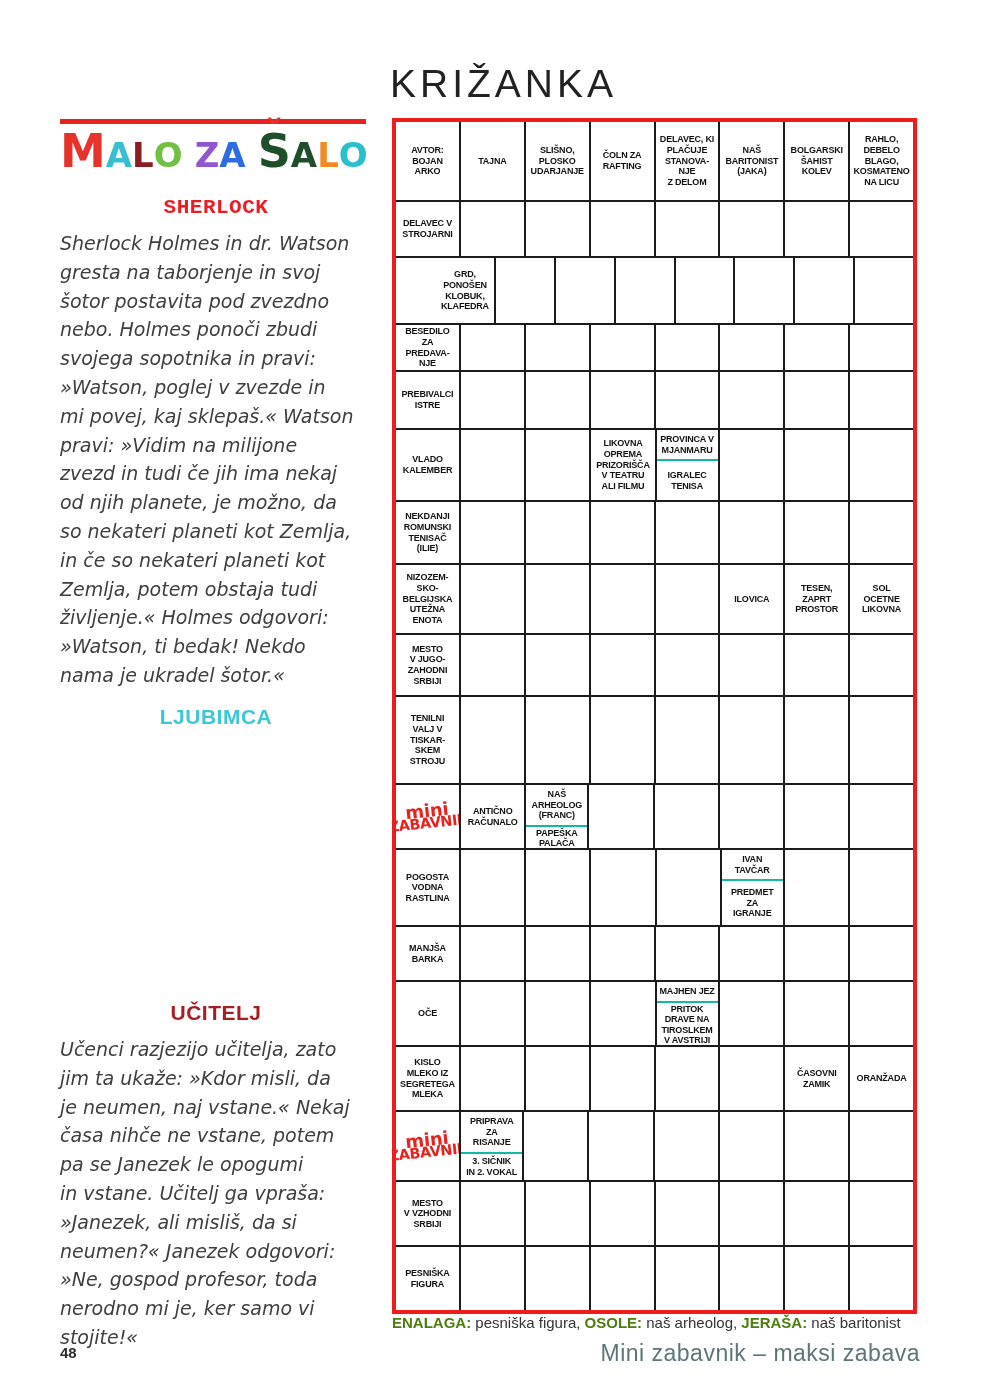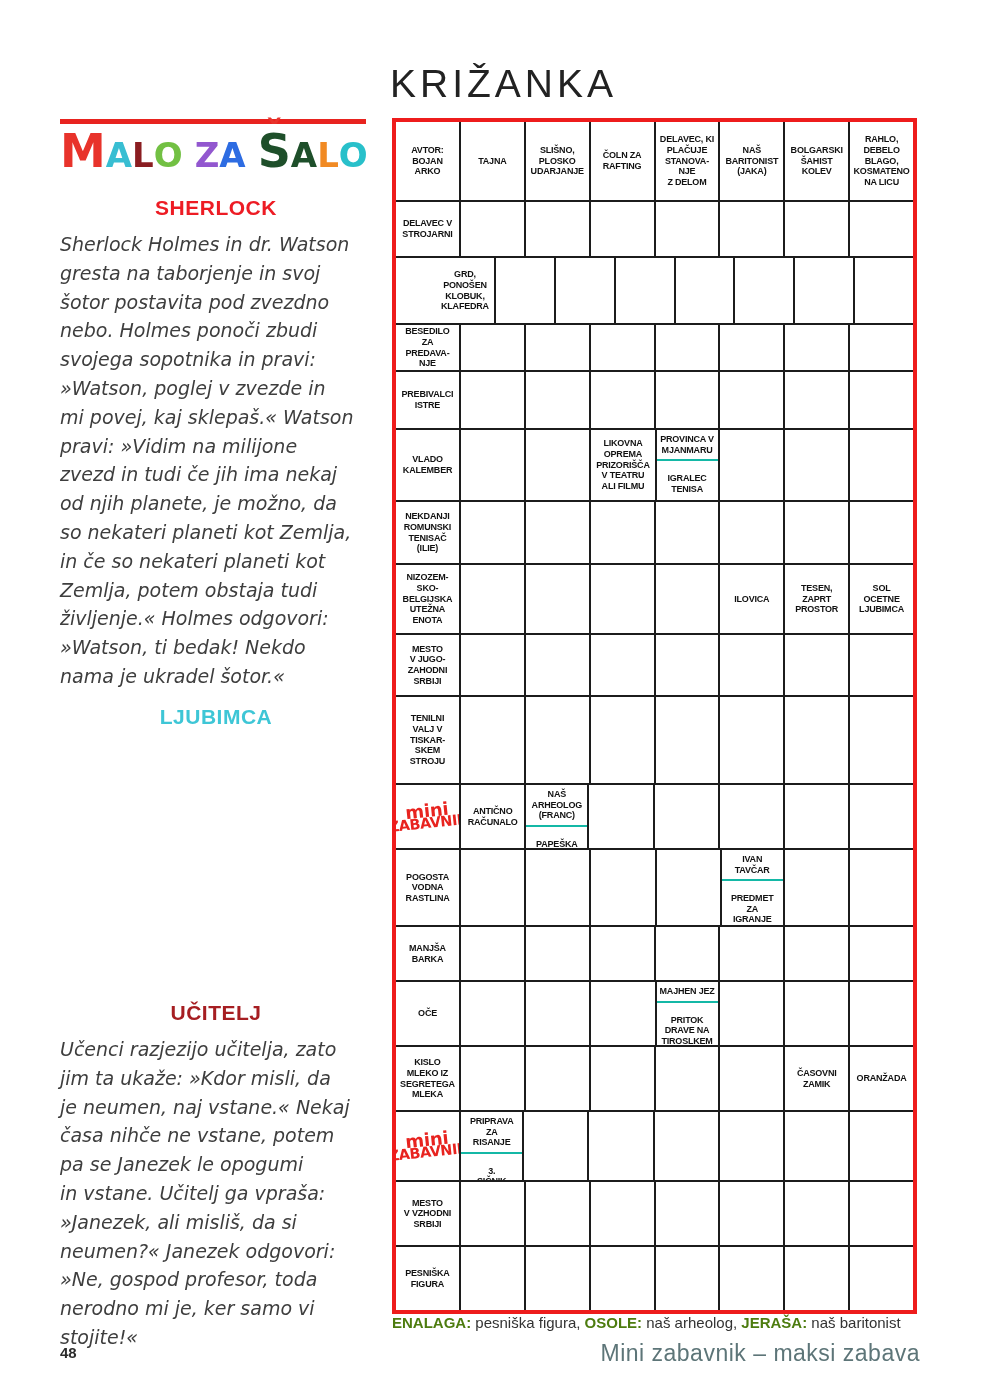--- a/index.html
+++ b/index.html
@@ -31,21 +31,21 @@
   .xrow:last-child { border-bottom:none; }
   .xcell { flex:1 1 0; min-width:0; border-right:2px solid #1c1c1c; box-sizing:border-box;
            display:flex; align-items:center; justify-content:center; text-align:center;
            font-size:9px; font-weight:700; line-height:1.18; letter-spacing:-0.2px; color:#111;
            padding:1px; overflow:hidden; white-space:pre-line; }
   .xcell:last-child { border-right:none; }
   .xcell.split { flex-direction:column; padding:0; align-items:stretch; justify-content:flex-start; }
   .split-a { flex:0 0 auto; display:flex; align-items:center; justify-content:center;
              padding:4px 1px; border-bottom:2px solid #14b8a6; white-space:pre-line; }
   .split-b { flex:1 1 auto; display:flex; align-items:center; justify-content:center;
-             padding:12px; white-space:pre-line; }
+             padding:1px; white-space:pre-line; }
   .mz { transform:rotate(-6deg); font-weight:800; text-align:center; line-height:0.8;
         font-family:"DejaVu Sans", sans-serif; }
   .mz1 { font-size:18px; display:block; }
   .mz2 { font-size:14.5px; display:block; letter-spacing:-0.5px; }
 
   .solutions { position:absolute; left:392px; top:1314px; width:525px; font-size:15px; color:#333; }
   .solutions b { color:#4d7c0f; }
 
   
   .pageno { position:absolute; left:60px; top:1344px; font-size:15px; font-weight:700; color:#2b2b2b; }
@@ -53,21 +53,21 @@
 </style>
 </head>
 <body>
 
 <div class="page">
 
   <div class="red-rule" style="background: rgb(232, 35, 31);"></div>
   <div class="jokes-title"><span class="tl big" style="color: rgb(232, 51, 43);">M</span><span class="tl" style="color: rgb(56, 190, 210);">A</span><span class="tl" style="color: rgb(138, 29, 33);">L</span><span class="tl" style="color: rgb(114, 192, 67);">O</span><span class="tl-sp"></span><span class="tl" style="color: rgb(146, 87, 207);">Z</span><span class="tl" style="color: rgb(45, 108, 226);">A</span><span class="tl-sp"></span><span class="tl big rel" style="color: rgb(30, 79, 42);">S<span class="tl-caron" style="color: rgb(232, 51, 43);">ˇ</span></span><span class="tl" style="color: rgb(30, 79, 42);">A</span><span class="tl" style="color: rgb(241, 138, 35);">L</span><span class="tl" style="color: rgb(40, 192, 202);">O</span></div>
 
   <div class="joke" id="joke-0" style="top: 196px;">
-    <div class="joke-h" style="color: rgb(237, 28, 36);">SHERLOCK</div>
+    <div class="joke-h" style="color: rgb(237, 28, 36); font-family: Liberation Mono, monospace;">SHERLOCK</div>
     <p class="joke-p">Sherlock Holmes in dr. Watson
 gresta na taborjenje in svoj
 šotor postavita pod zvezdno
 nebo. Holmes ponoči zbudi
 svojega sopotnika in pravi:
 »Watson, poglej v zvezde in
 mi povej, kaj sklepaš.« Watson
 pravi: »Vidim na milijone
 zvezd in tudi če jih ima nekaj
 od njih planete, je možno, da
@@ -215,21 +215,21 @@
         <div class="xcell"></div>
         <div class="xcell"></div>
         <div class="xcell"></div>
         <div class="xcell"></div>
         <div class="xcell">ILOVICA</div>
         <div class="xcell">TESEN,
 ZAPRT
 PROSTOR</div>
         <div class="xcell">SOL
 OCETNE
-LJUBIMCA</div>
+LIKOVNA</div>
       </div>
       <div class="xrow" style="height: 62px;">
         <div class="xcell">MESTO
 V JUGO-
 ZAHODNI
 SRBIJI</div>
         <div class="xcell"></div>
         <div class="xcell"></div>
         <div class="xcell"></div>
         <div class="xcell"></div>

